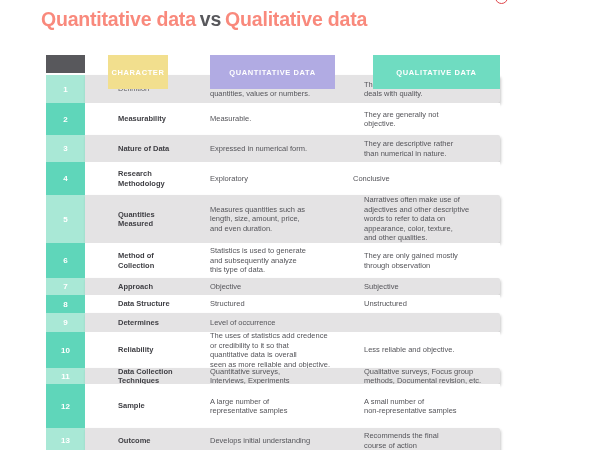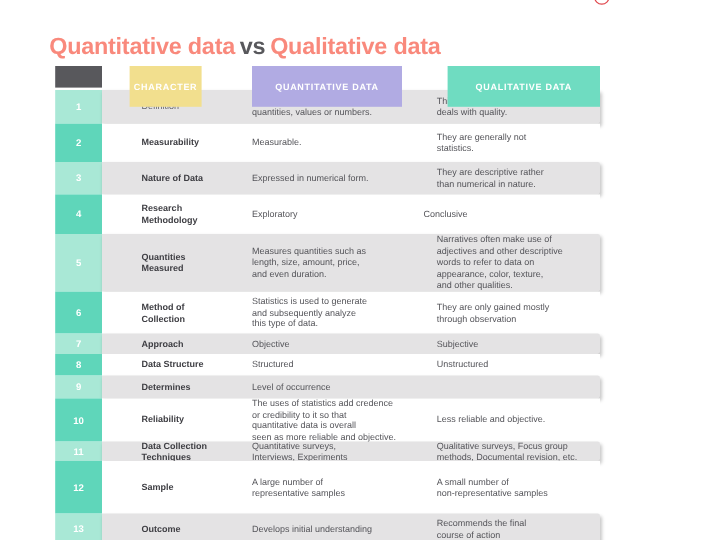--- a/index.html
+++ b/index.html
@@ -72,21 +72,21 @@
   .cell-char { margin-left: 33px; width: 82px; font-weight: 700; color: #3E3E43; }
   .cell-quant { margin-left: 10px; width: 144px; }
   .cell-qual { margin-left: 10px; width: 133px; }
   .row:first-child .cell-char { font-weight: 400; color: #66666B; }
 </style>
 </head>
 <body>
 
 <div class="logo-arc"></div>
 
-<h1 class="title" style="color: rgb(249, 137, 124); margin-top: 20px;"><span>Quantitative data</span><span class="vs" style="color: rgb(88, 88, 92);">vs</span><span>Qualitative data</span></h1>
+<h1 class="title" style="color: rgb(249, 137, 124);"><span>Quantitative data</span><span class="vs" style="color: rgb(88, 88, 92);">vs</span><span>Qualitative data</span></h1>
 
 <div class="table">
   <div class="header-row">
     <div class="hbox spacer"></div>
     <div class="hbox h-char" style="background: rgb(242, 223, 142);">CHARACTER</div>
     <div class="hbox h-quant" style="background: rgb(177, 171, 227);">QUANTITATIVE DATA</div>
     <div class="hbox h-qual" style="background: rgb(111, 220, 193);">QUALITATIVE DATA</div>
   </div>
   <div id="table-body">
   <div class="row" style="height: 28px;">
@@ -99,21 +99,21 @@
 deals with quality.</div>
     </div>
   </div>
 
   <div class="row" style="height: 32px;">
     <div class="num">2</div>
     <div class="content">
       <div class="cell cell-char">Measurability</div>
       <div class="cell cell-quant">Measurable.</div>
       <div class="cell cell-qual">They are generally not
-statistics.</div>
+objective.</div>
     </div>
   </div>
 
   <div class="row" style="height: 27px;">
     <div class="num">3</div>
     <div class="content">
       <div class="cell cell-char">Nature of Data</div>
       <div class="cell cell-quant">Expressed in numerical form.</div>
       <div class="cell cell-qual">They are descriptive rather
 than numerical in nature.</div>

